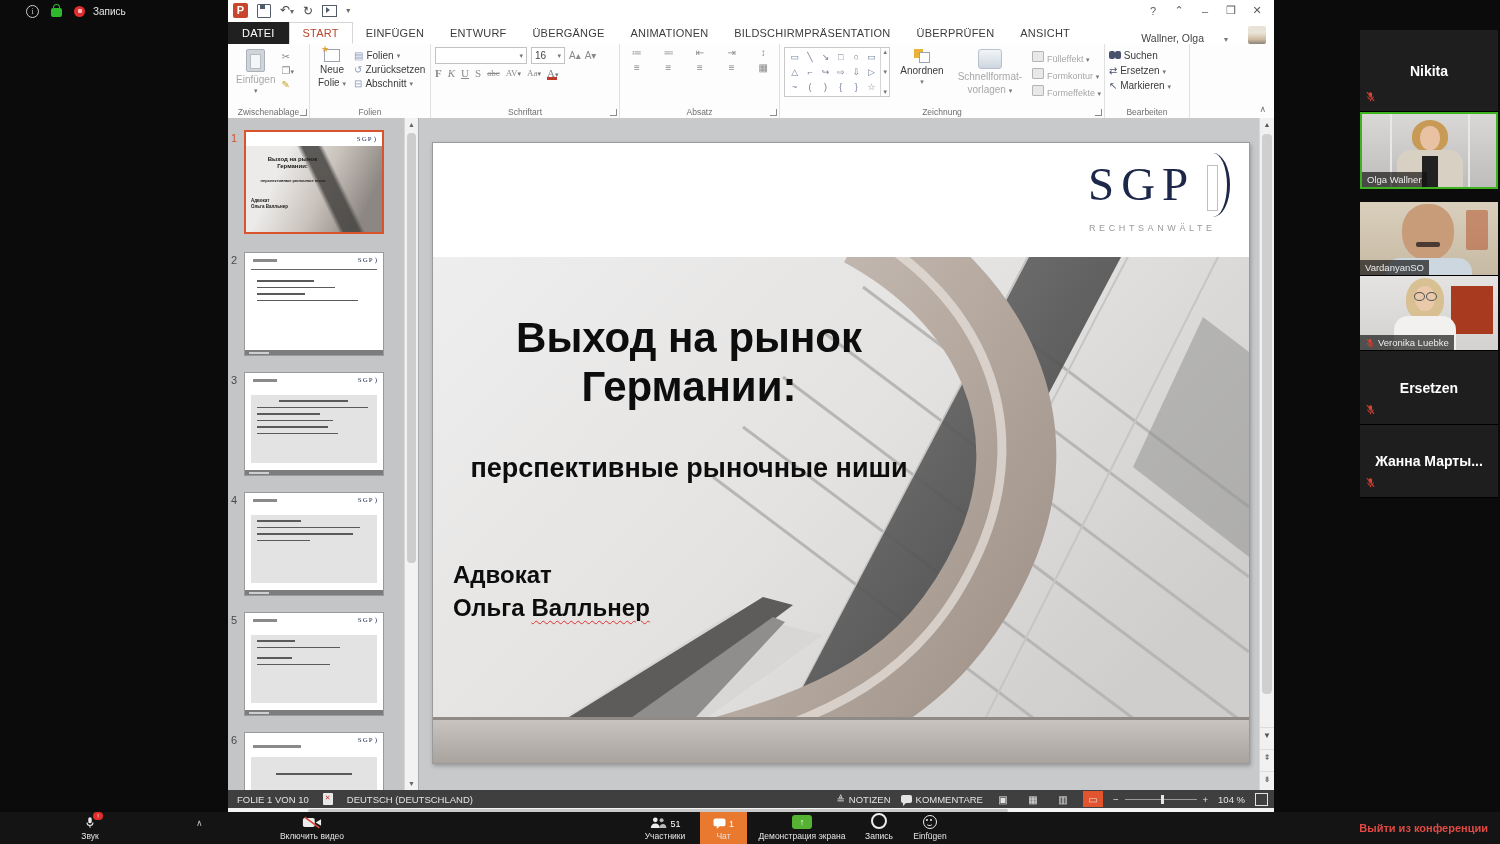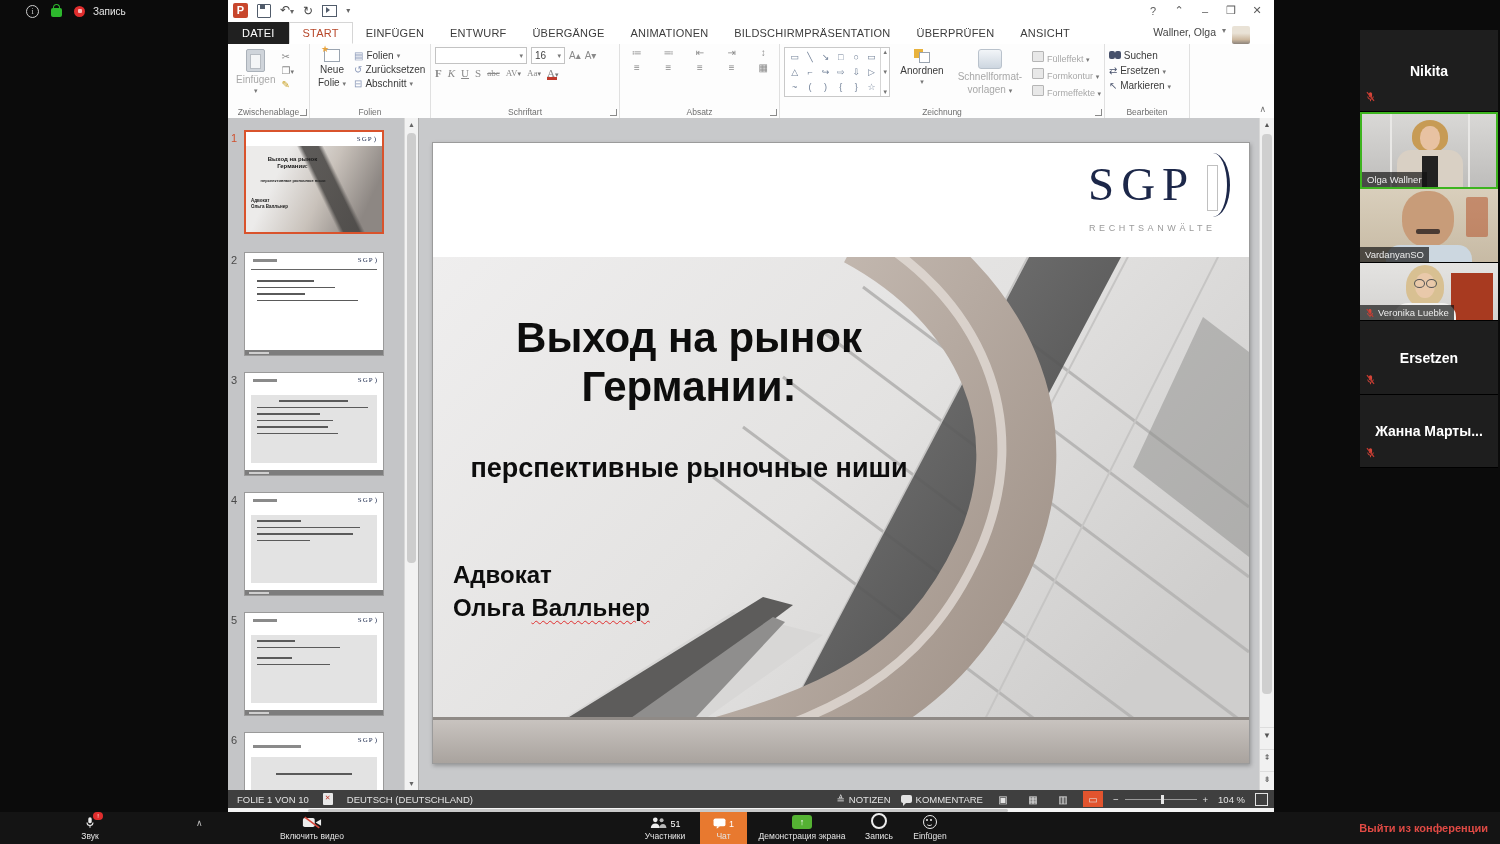--- a/index.html
+++ b/index.html
@@ -34,21 +34,21 @@
   .save-icon:before{content:"";position:absolute;top:0;left:2px;width:5px;height:4px;background:#515c6b;}
   .present-icon{width:13px;height:10px;border:1.5px solid #515c6b;position:relative;}
   .present-icon:before{content:"";position:absolute;left:3px;top:1px;border-left:4px solid #515c6b;border-top:3px solid transparent;border-bottom:3px solid transparent;}
   .win-controls{margin-left:auto;display:flex;align-items:center;gap:0;padding-right:4px;}
   .win-btn{width:26px;height:18px;color:#5c5c5c;font-size:11px;display:flex;align-items:center;justify-content:center;}
   
   .tabrow{position:absolute;left:0;top:21px;width:100%;height:23px;background:#fff;display:flex;align-items:flex-end;font-size:11px;}
   .tab{padding:4px 13px 5px 13px;color:#3c3c3c;letter-spacing:.2px;}
   .tab.file{background:#202020;color:#fff;padding:5px 14px;}
   .tab.active{color:#b7472a;border:1px solid #d6d6d6;border-bottom:1px solid #fff;background:#fff;padding:4px 13px;}
-  .account{margin-left:auto;display:flex;align-items:flex-start;gap:6px;padding-right:24px;font-size:10.5px;color:#444;}
+  .account{margin-left:auto;display:flex;align-items:flex-end;gap:20px;padding-right:8px;font-size:10.5px;color:#444;}
   .account .chev{font-size:8px;color:#777;}
   .avatar{width:18px;height:18px;border-radius:2px;background:linear-gradient(180deg,#e9e2d6 40%,#cdb9a0 75%,#8c837b);}
   
   .ribbon{position:absolute;left:0;top:44px;width:100%;height:74px;background:#fdfdfd;border-bottom:1px solid #d2d2d2;display:flex;}
   .grp{position:relative;height:100%;border-right:1px solid #e0e0e0;box-sizing:border-box;padding:3px 3px 14px 4px;}
   .grp-label{position:absolute;bottom:1px;left:0;width:100%;text-align:center;font-size:8.5px;color:#6f6f6f;}
   .launcher{position:absolute;right:2px;bottom:2px;width:6px;height:6px;border-right:1px solid #8a8a8a;border-bottom:1px solid #8a8a8a;}
   .bigbtn{display:flex;flex-direction:column;align-items:center;justify-content:flex-start;font-size:10px;color:#3b3b3b;gap:2px;padding:2px 4px;}
   .bigbtn.disabled{color:#a8a8a8;}
   .clip-icon{width:17px;height:21px;background:#cfd4da;border:1px solid #aab1b9;border-radius:2px;position:relative;}
@@ -613,33 +613,33 @@
       <span class="p-hair" style="left:50px;top:6px;width:36px;height:32px;background:#c79b55;"></span>
       <span class="p-face" style="left:58px;top:12px;width:20px;height:24px;background:#e8c2a2;"></span>
       <span class="p-body" style="left:35px;top:36px;width:66px;height:41px;background:#d9d0c4;"></span>
       <span style="position:absolute;left:60px;top:42px;width:16px;height:35px;background:#222;"></span>
     </div>
     <span class="label">
         <span>Olga Wallner</span>
       </span>
   </div>
 
-  <div class="tile" style="height:74px;">
+  <div class="tile" style="height:74px;margin-top:13px;">
     <div class="art" style="background:linear-gradient(180deg,#d9cfbc,#c7baa4);">
       <span style="position:absolute;right:10px;top:8px;width:22px;height:40px;background:#b5552e;opacity:.55;border-radius:2px;"></span>
       <span class="p-face" style="left:42px;top:2px;width:52px;height:56px;background:#c89c79;border-radius:46%;"></span>
       <span style="position:absolute;left:56px;top:40px;width:24px;height:5px;background:#4a3a33;border-radius:2px;"></span>
       <span class="p-body" style="left:26px;top:56px;width:86px;height:20px;background:#ccd7e0;"></span>
     </div>
     <span class="label">
         <span>VardanyanSO</span>
       </span>
   </div>
 
-  <div class="tile" style="height:58px;">
+  <div class="tile" style="height:75px;">
     <div class="art" style="background:linear-gradient(180deg,#e4e3e1,#d3d2d0);">
       <span style="position:absolute;right:5px;top:10px;width:42px;height:48px;background:#a83a20;"></span>
       <span class="p-hair" style="left:46px;top:2px;width:38px;height:42px;background:#d8c092;"></span>
       <span class="p-face" style="left:55px;top:10px;width:20px;height:25px;background:#e9c9aa;"></span>
       <span style="position:absolute;left:54px;top:16px;width:9px;height:7px;border:1px solid #555;border-radius:50%;"></span>
       <span style="position:absolute;left:66px;top:16px;width:9px;height:7px;border:1px solid #555;border-radius:50%;"></span>
       <span class="p-body" style="left:34px;top:40px;width:62px;height:35px;background:#f2f1ef;"></span>
     </div>
     <span class="label">
       <svg width="10" height="10" viewBox="0 0 14 14">

